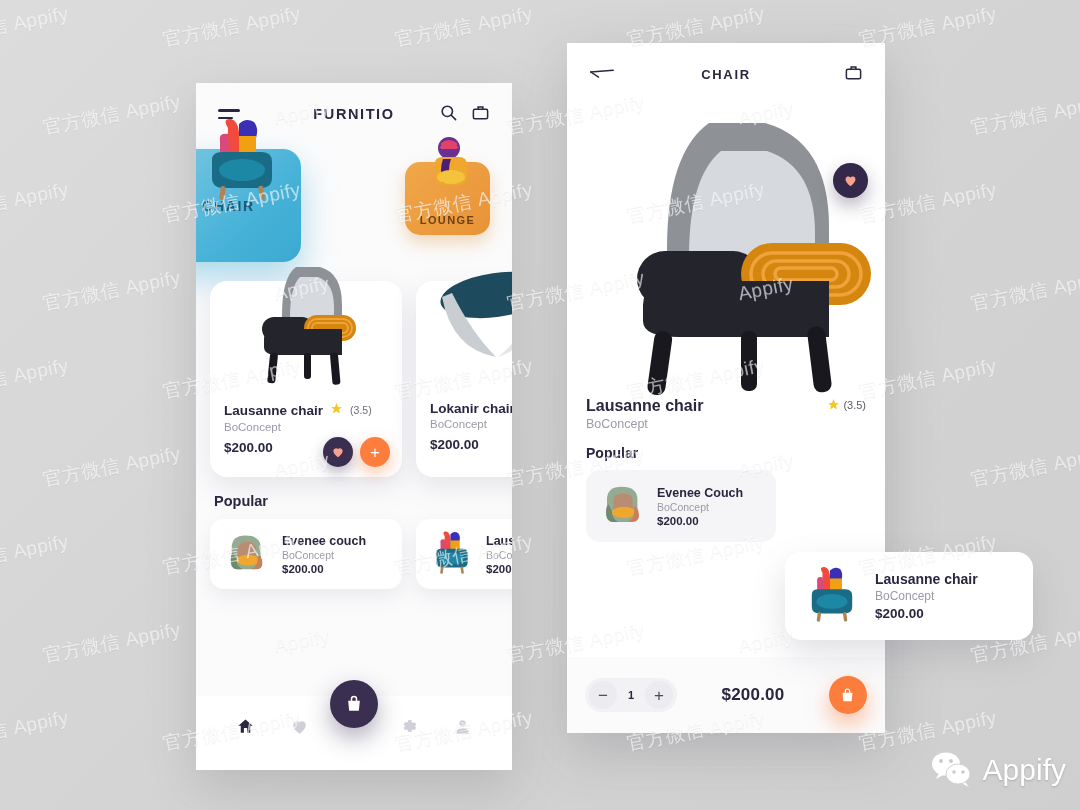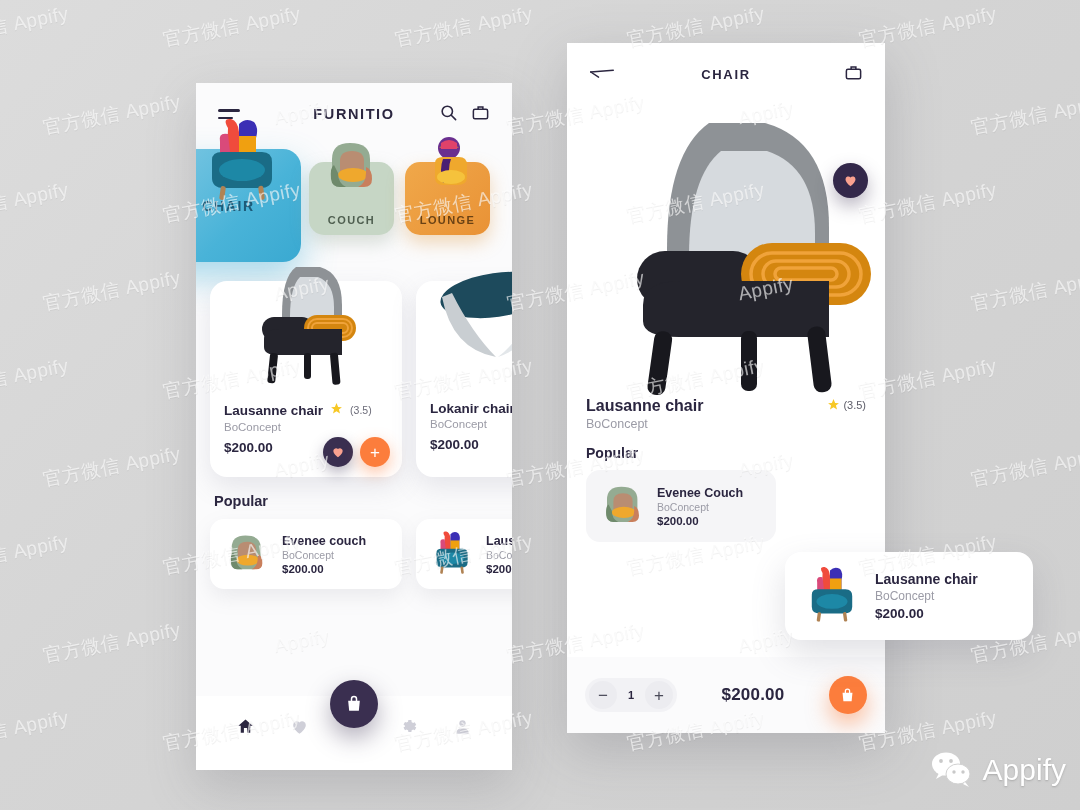--- a/index.html
+++ b/index.html
@@ -271,30 +271,20 @@
           <path d="M22 26 Q20 16 30 18 L33 44 L22 44 Z" fill="#d94a7a"></path>
           <path d="M41 20 L58 20 L58 44 L41 44 Z" fill="#f0a010"></path>
           <path d="M14 44 Q14 36 24 36 L64 36 Q74 36 74 46 L74 62 Q74 72 62 72 L26 72 Q14 72 14 62 Z" fill="#1a6c86"></path>
           <ellipse cx="44" cy="54" rx="23" ry="11" fill="#1d88a6"></ellipse>
           <rect x="23" y="70" width="5" height="14" rx="2" fill="#b08354" transform="rotate(8 25 70)"></rect>
           <rect x="60" y="70" width="5" height="14" rx="2" fill="#b08354" transform="rotate(-8 62 70)"></rect>
         </svg>
         <span class="cat-label">CHAIR</span>
       </div>
 
-      <div class="cat cat-couch">
-        <svg class="cat-thumb" style="left:11px; top:-25px;" width="64" height="60" viewBox="0 0 64 60">
-          <path d="M12 22 Q12 6 30 6 Q50 6 50 22 L50 40 Q50 50 38 50 L20 50 Q12 50 12 40 Z" fill="#94ab92"></path>
-          <path d="M20 24 Q20 14 32 14 Q44 14 44 24 L44 40 L20 40 Z" fill="#b98d72"></path>
-          <ellipse cx="33" cy="38" rx="15" ry="7" fill="#efa82d"></ellipse>
-          <path d="M14 28 Q10 30 11 42 Q12 50 20 50 L26 50 Q18 46 18 36 Z" fill="#6f8a6c"></path>
-          <path d="M46 30 Q52 32 52 42 Q52 50 44 50 L38 50 Q46 46 46 36 Z" fill="#c97f5c"></path>
-        </svg>
-        <span class="cat-label">COUCH</span>
-      </div>
 
       <div class="cat cat-lounge">
         <svg class="cat-thumb" style="left:14px; top:-27px;" width="62" height="62" viewBox="0 0 62 62">
           <circle cx="30" cy="13" r="11" fill="#6a2f8f"></circle>
           <path d="M20 13 Q30 4 40 13 Q30 9 20 13 Z" fill="#f0a010"></path>
           <path d="M22 8 Q30 2 38 8 L38 14 L22 14 Z" fill="#e0426a"></path>
           <path d="M16 28 Q16 22 24 22 L40 22 Q48 22 48 30 L48 42 Q48 50 38 50 L24 50 Q16 50 16 42 Z" fill="#efa82d"></path>
           <path d="M24 24 Q20 34 24 48 L32 48 Q28 34 32 24 Z" fill="#4b1f73"></path>
           <ellipse cx="32" cy="42" rx="14" ry="7" fill="#f5c23c"></ellipse>
         </svg>

